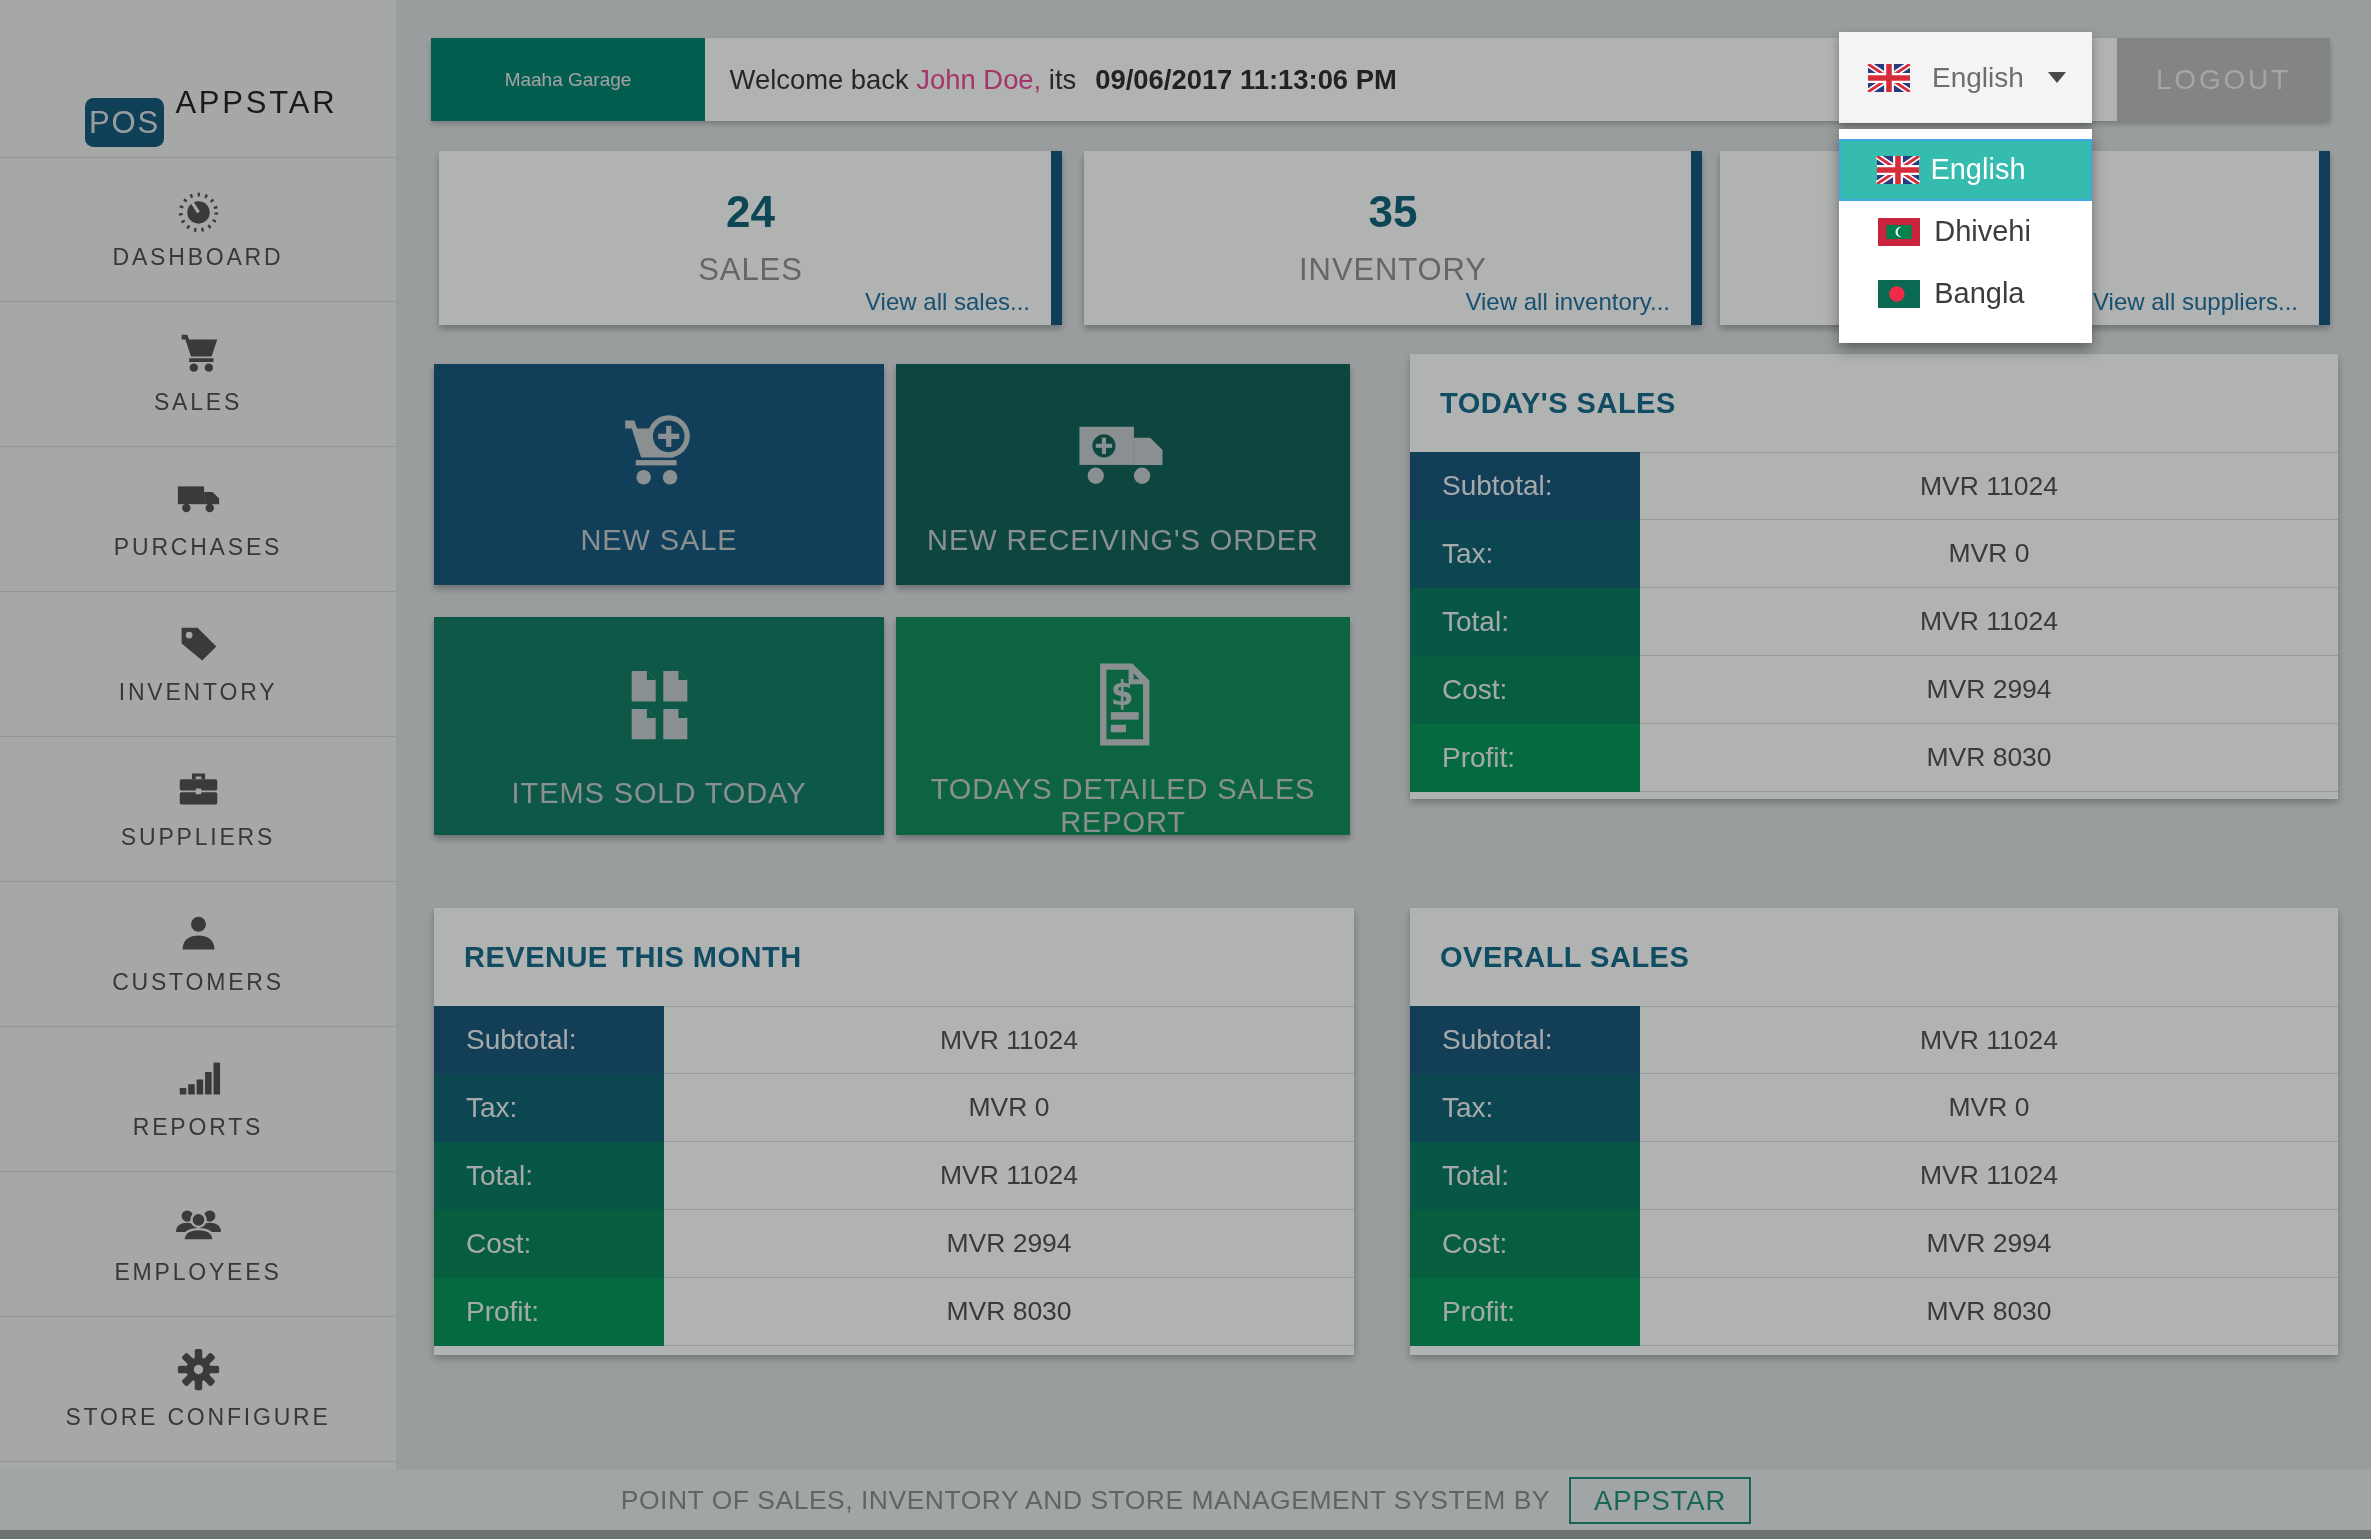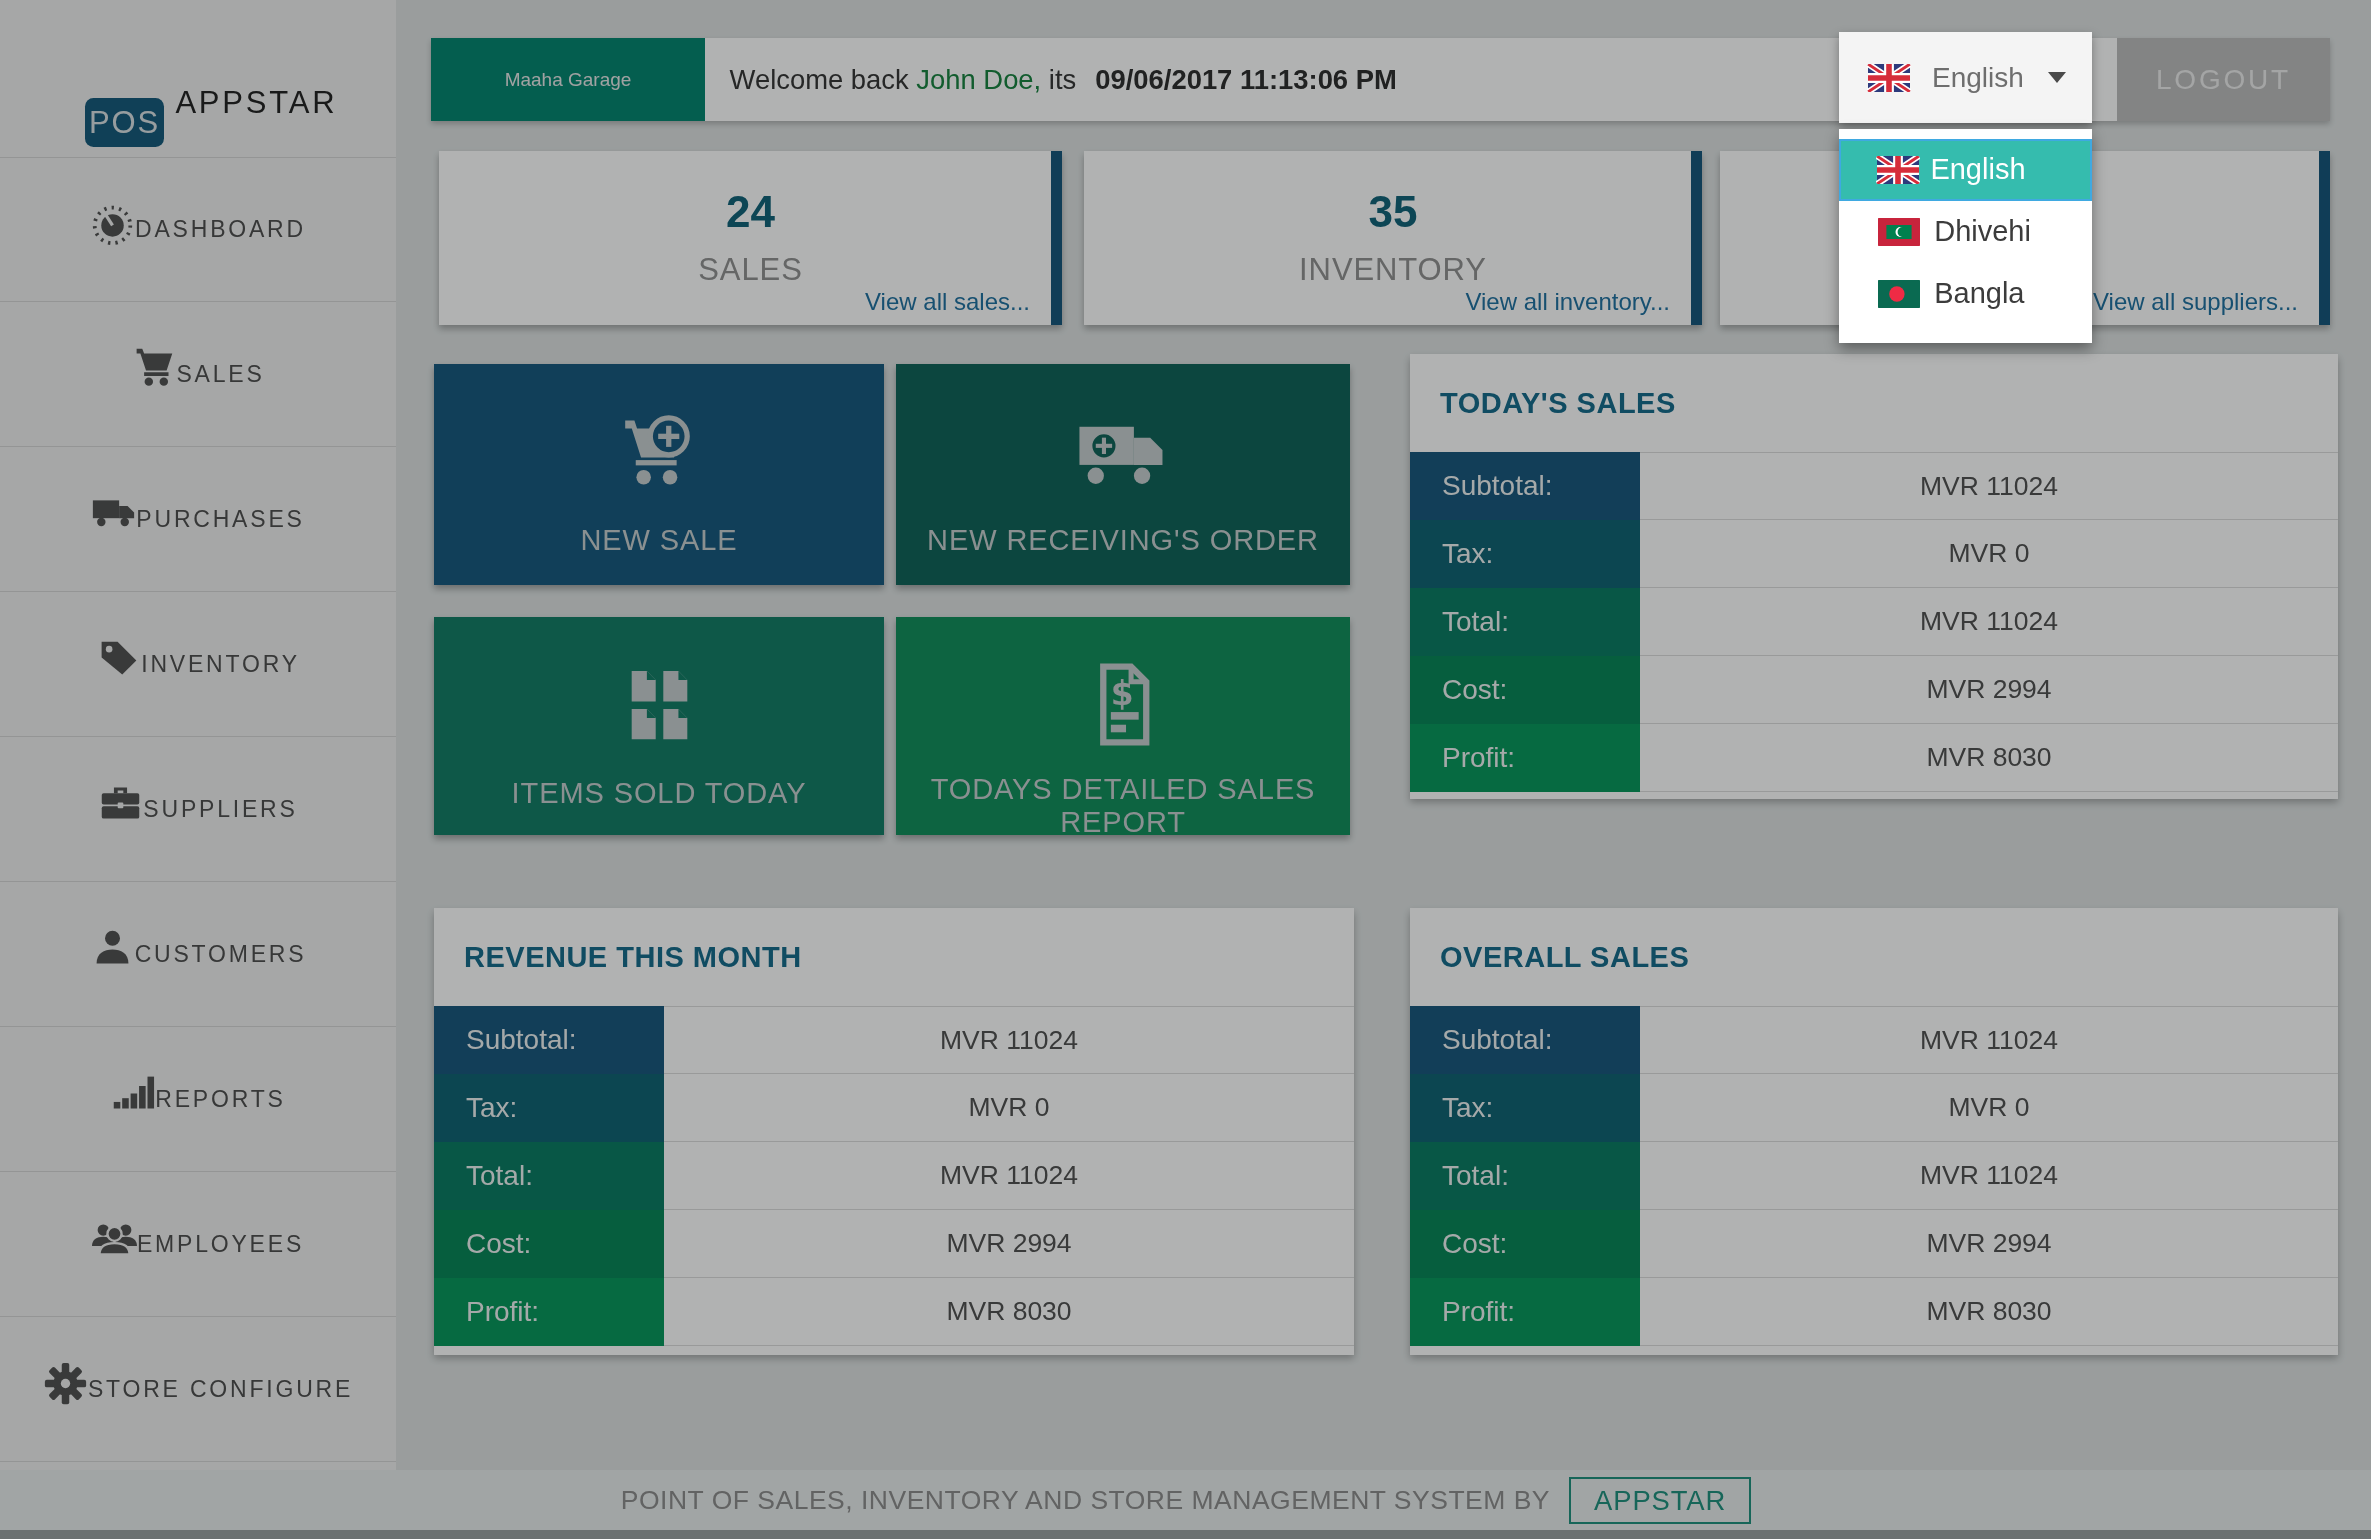--- a/index.html
+++ b/index.html
@@ -7,33 +7,33 @@
   body { font-family:"Liberation Sans", sans-serif; background:#dde1e1; position:relative; overflow:hidden; }
   .abs { position:absolute; }
 
   
   .sidebar { left:0; top:0; width:396px; height:1470px; background:#efefef; z-index:1; }
   .logo { position:absolute; left:85px; top:59px; display:flex; align-items:center; }
   .pos-badge { background:#12587a; color:#d9e0e3; border-radius:8.5px; width:79px; height:49px;
                display:flex; align-items:center; justify-content:center; font-size:31px; letter-spacing:1.9px;margin-top:39px; }
   .brand-name { color:#1f1f1f; font-size:31px; letter-spacing:2.8px; margin-left:11.4px; font-weight:400; }
   .nav { position:absolute; top:157px; left:0; right:0; }
-  .nav-item { height:145px; display:flex; flex-direction:row; align-items:center; justify-content:center;
+  .nav-item { height:145px; display:flex; flex-direction:column; align-items:center; justify-content:center;
               border-bottom:0.9px solid #d4d4d4; cursor:pointer; }
   .nav-item:first-child { border-top:0.9px solid #d4d4d4; }
   .nav-icon { width:45px; height:45px; margin-bottom:11.4px; }
   .nav-label { font-size:23px; color:#4c4c4c; letter-spacing:2.8px; }
 
   
   .topbar { left:431px; top:38px; width:1899px; height:83px; background:#ffffff;
             box-shadow:0 2.8px 5.7px rgba(0,0,0,0.22); display:flex; align-items:center; z-index:2; }
   .store-btn { width:274px; height:100%; background:#00836e; color:#e8e8e8; display:flex;
                align-items:center; justify-content:center; font-size:19px; }
   .welcome { margin-left:24.6px; font-size:27.4px; color:#333; }
-  .welcome .uname { color:#15803d; }
+  .welcome .uname { color:#ec4899; }
   .welcome .dt { margin-left:11.4px; font-weight:bold; color:#2b2b2b; }
   .logout-btn { margin-left:auto; width:213px; height:100%; background:#bcbcbc; color:#ececec;
                 display:flex; align-items:center; justify-content:center; font-size:28px; letter-spacing:2.8px; cursor:pointer; }
 
   
   .stat-card { top:151px; height:174px; background:#ffffff; box-shadow:0 3.8px 6.6px rgba(0,0,0,0.28); z-index:2; }
   .stat-bar { position:absolute; right:0; top:0; bottom:0; width:11.4px; background:#12537a; }
   .stat-value { text-align:center; margin-top:36px; font-size:44px; font-weight:bold; color:#0e6077; }
   .stat-label { text-align:center; margin-top:15px; font-size:31px; color:#8f8f8f; letter-spacing:0.9px; }
   .stat-link { position:absolute; right:32px; bottom:9.5px; font-size:24px; color:#1d6f9f; cursor:pointer; }

